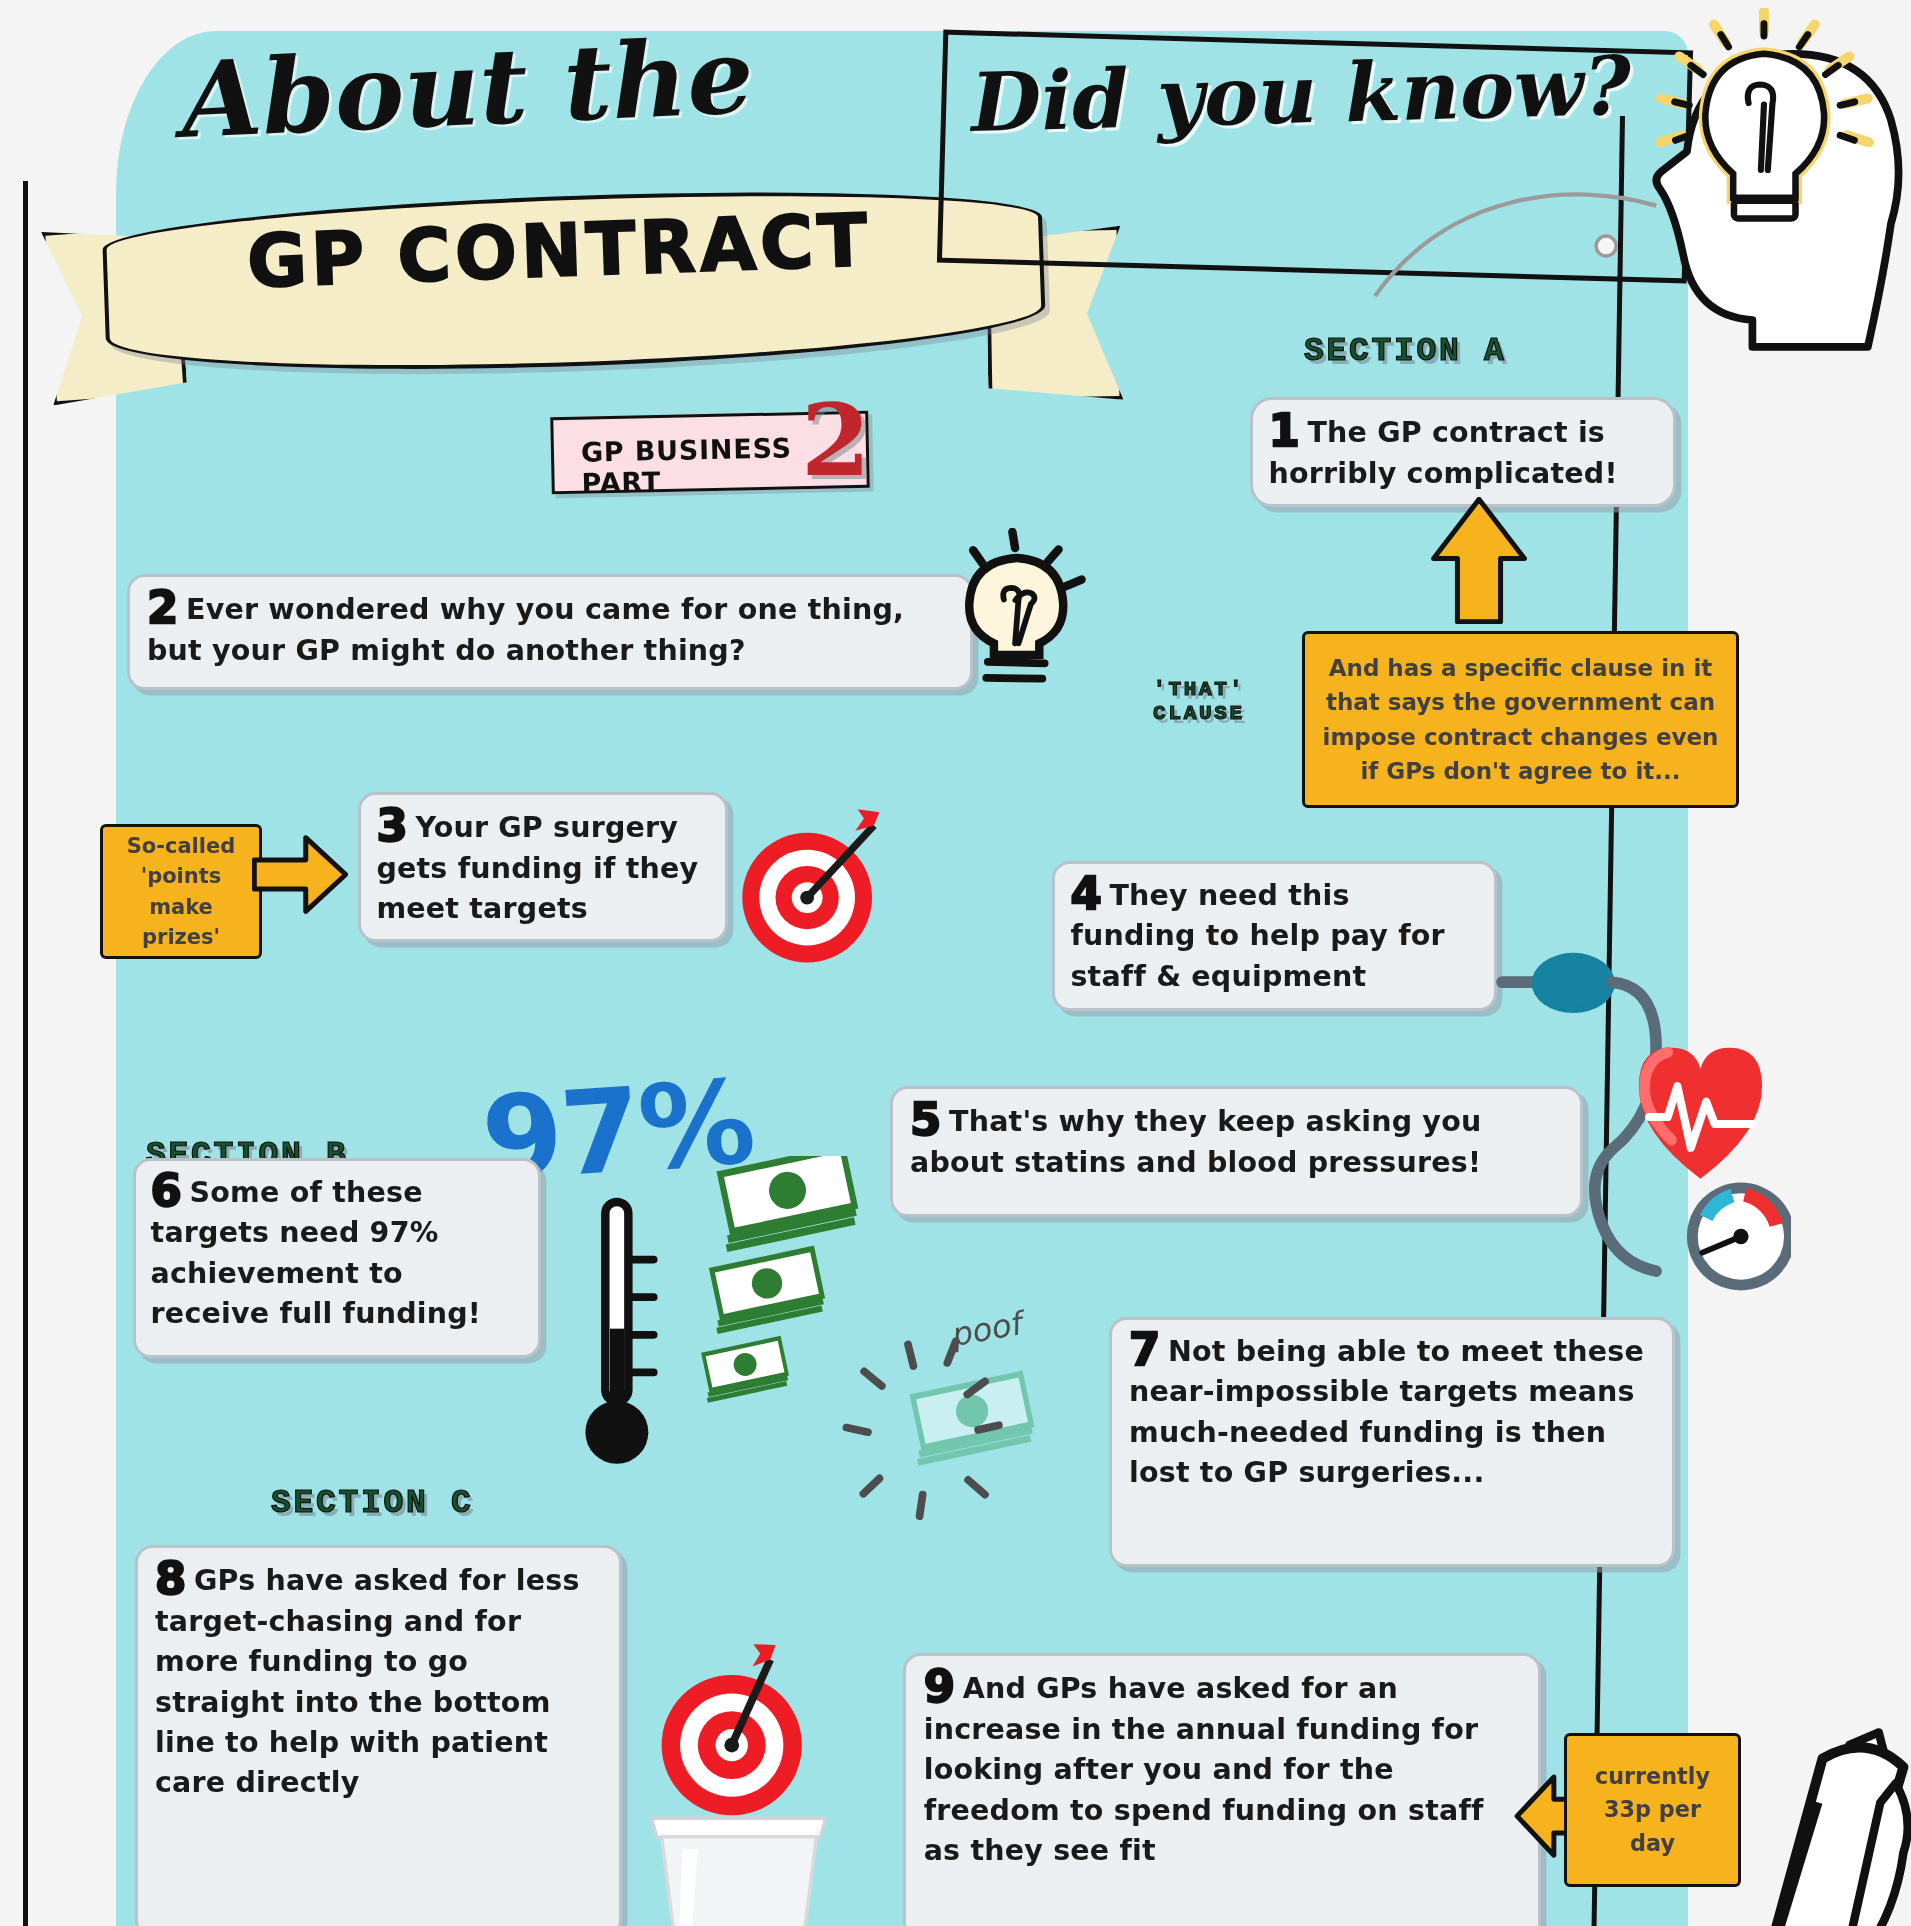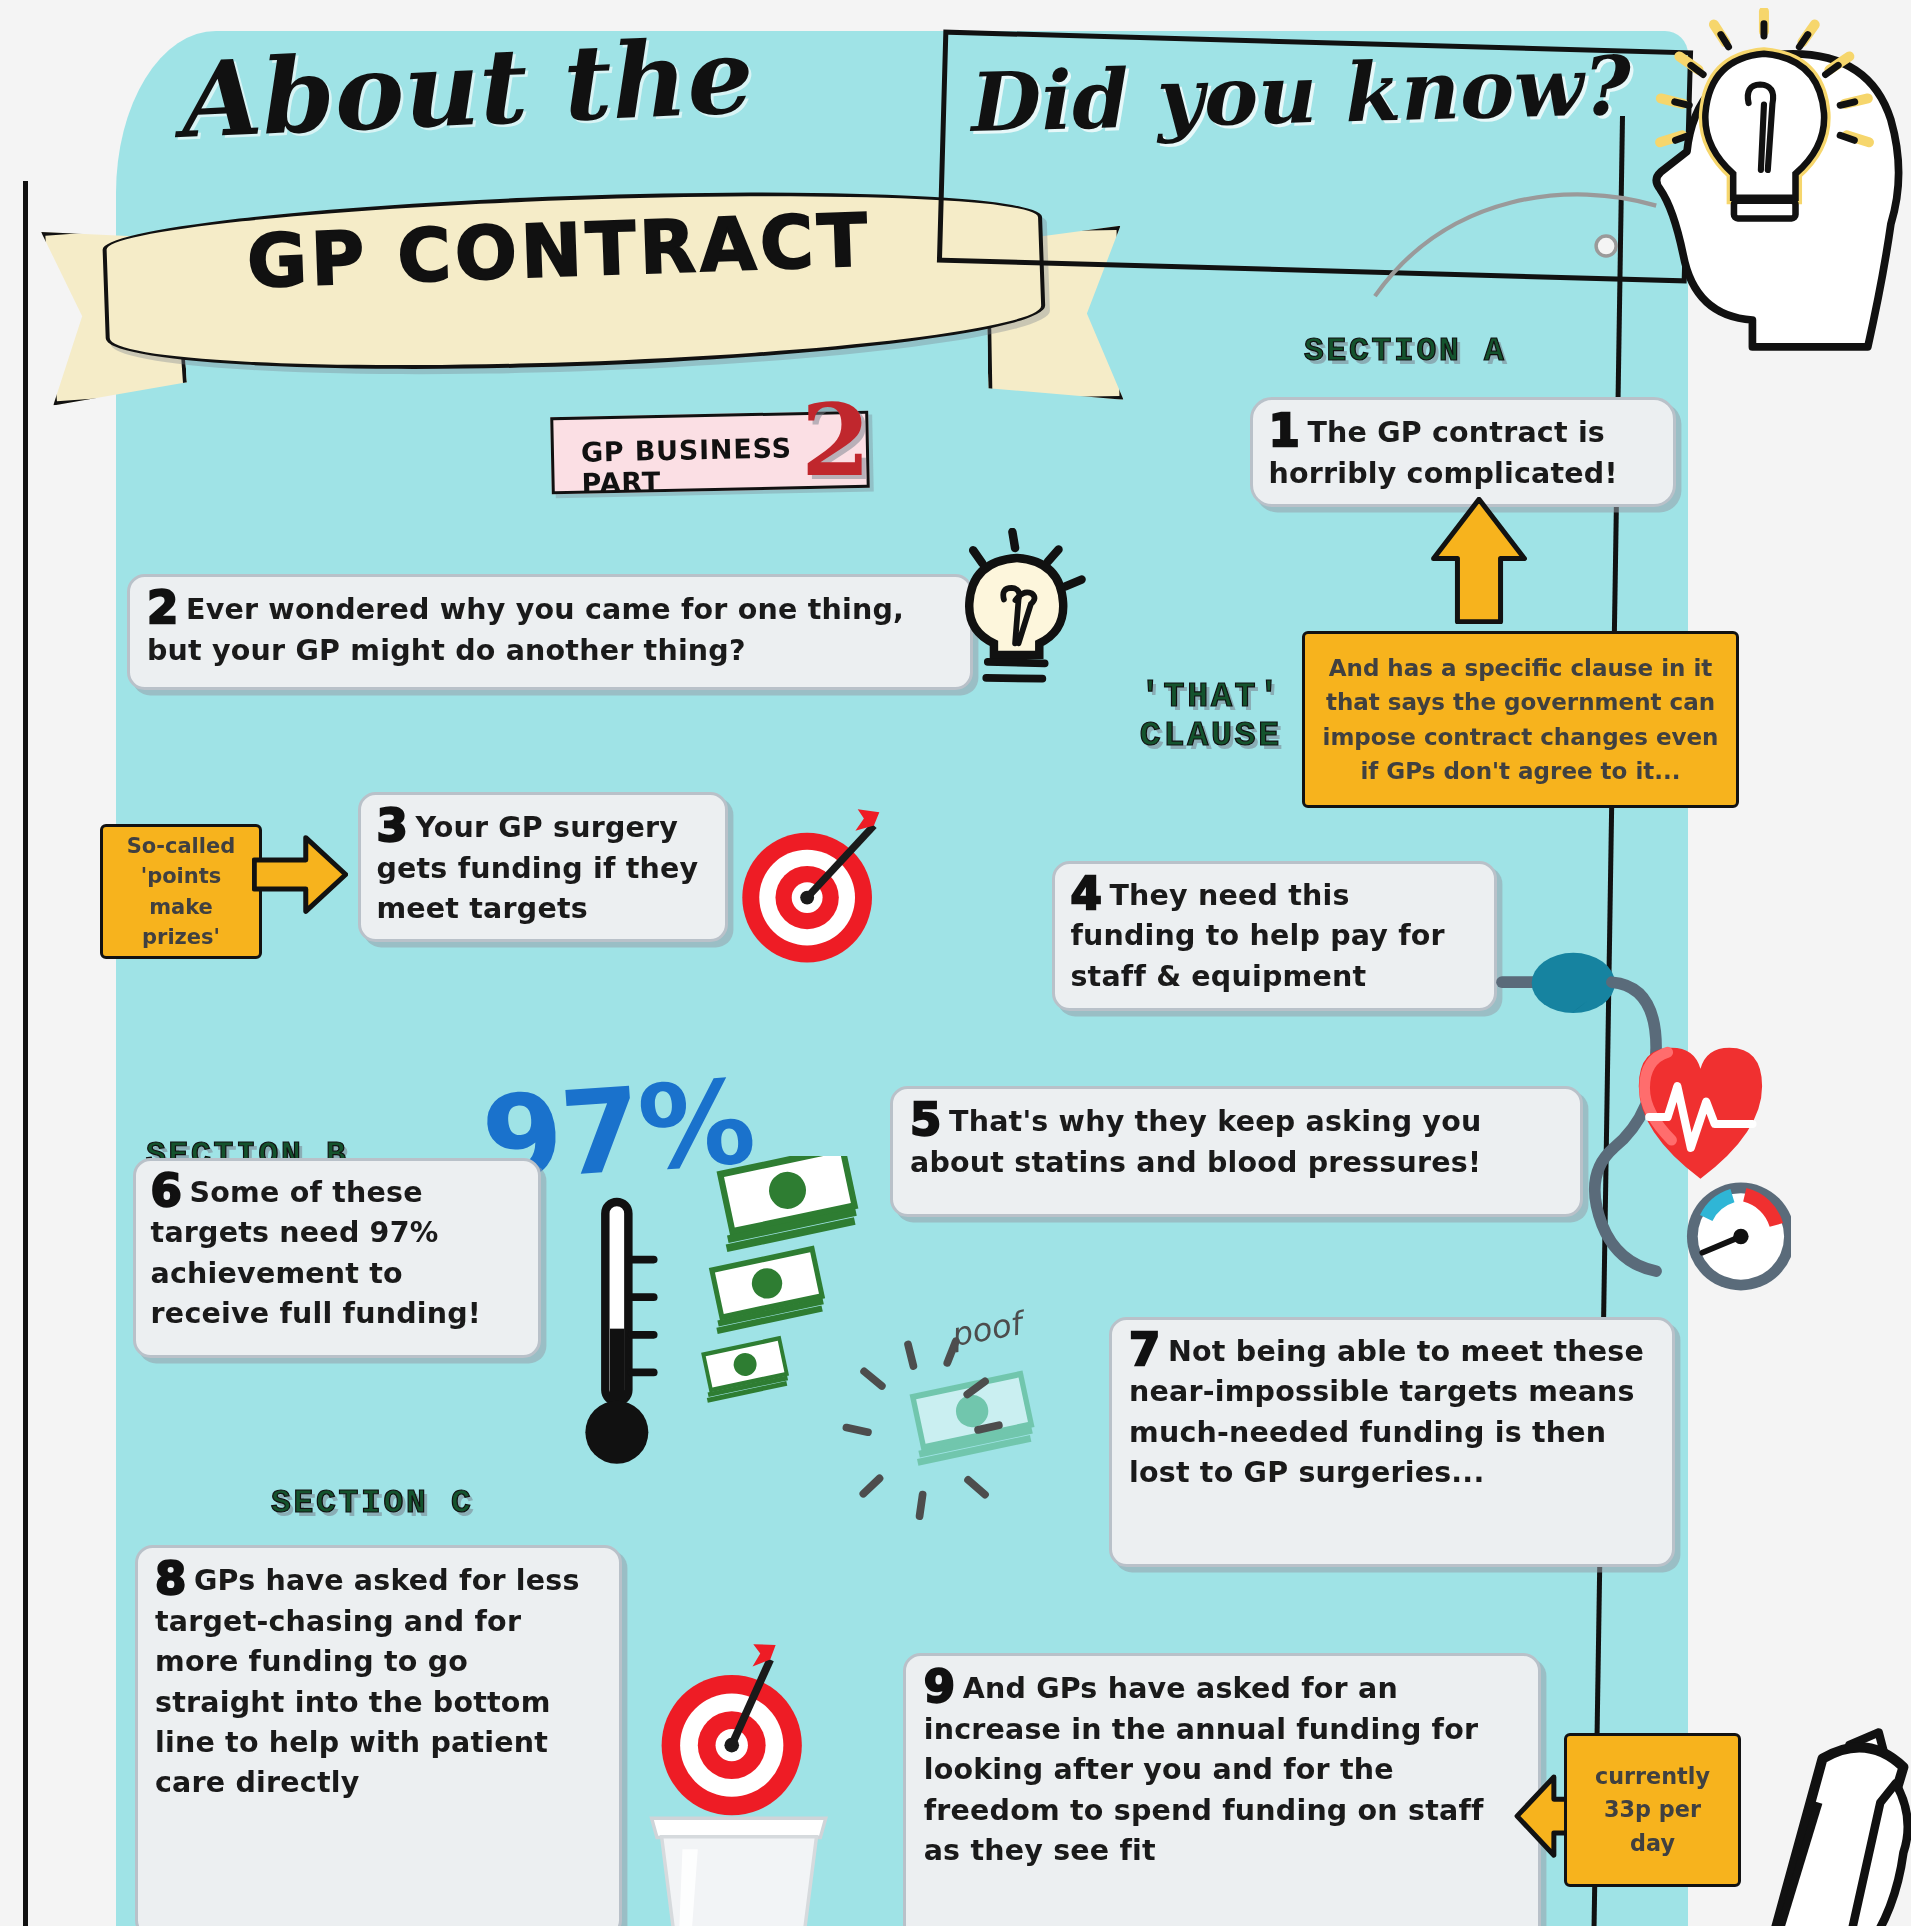--- a/index.html
+++ b/index.html
@@ -213,21 +213,21 @@
   <div class="section-h" style="left:1304px;top:333px;">SECTION A</div>
 
   <div class="card" style="left:1250px;top:397px;width:426px;height:110px;padding:13px 15.4px;border-radius:22px;">
     <span class="num">1</span><span class="txt">The GP contract is horribly complicated!</span>
   </div>
 
   <svg class="icon" style="left:1421px;top:497px;width:116px;height:127px;" viewBox="0 0 300 330">
     <path d="M150 6 L268 160 L206 160 L206 324 L94 324 L94 160 L32 160 Z" fill="#f7b31d" stroke="#121212" stroke-width="13" stroke-linejoin="round"></path>
   </svg>
 
-  <div class="section-h" style="left:1116px;top:678px;font-size:35px;line-height:1.12;text-align:right;width:166px;">
+  <div class="section-h" style="left:1116px;top:678px;font-size:21px;line-height:1.12;text-align:center;width:166px;">
     <div>'THAT'</div>
     <div>CLAUSE</div>
   </div>
 
   <div class="yellow" style="left:1302px;top:601px;width:437px;height:177px;font-size:23px;">And has a specific clause in it that says the government can impose contract changes even if GPs don't agree to it...</div>
 
   <div class="card" style="left:127px;top:574px;width:846px;height:116px;padding:13px 17px;">
     <span class="num">2</span><span class="txt">Ever wondered why you came for one thing, but your GP might do another thing?</span>
   </div>
 

